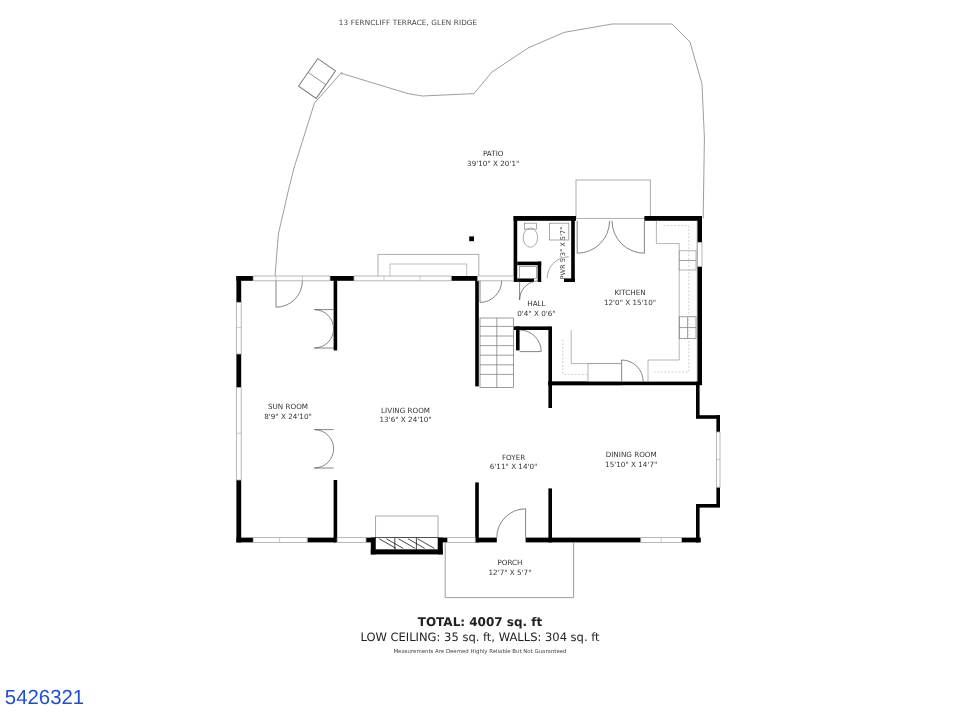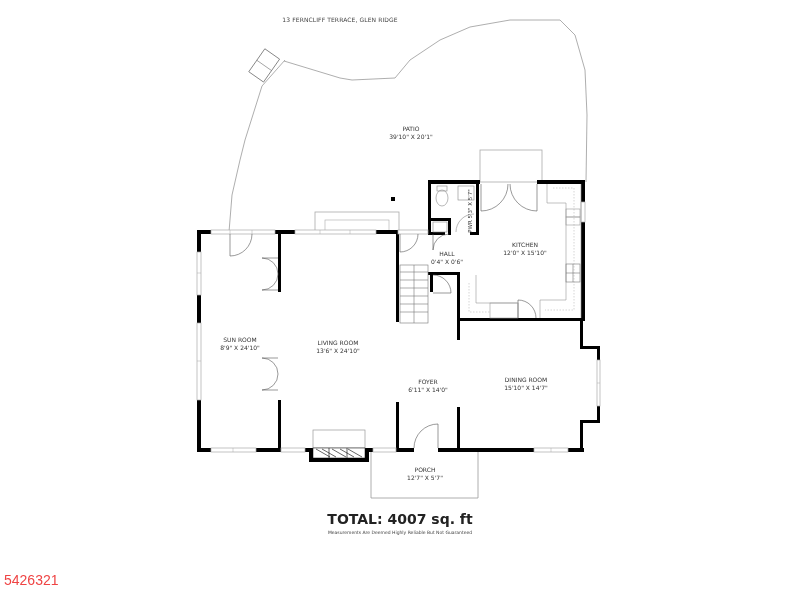--- a/index.html
+++ b/index.html
@@ -3,23 +3,23 @@
   <meta charset="utf-8">
   <style>
     html, body { margin: 0; padding: 0; background: #ffffff; }
     body { width: 800px; height: 600px; position: relative; overflow: hidden; font-family: "DejaVu Sans", "Liberation Sans", sans-serif; }
     #plan { position: absolute; left: 0; top: 0; width: 800px; height: 600px; }
     .address { position: absolute; left: 240px; top: 16px; width: 200px; text-align: center; font-size: 6px; color: #444; letter-spacing: 0.1px; }
     .room-label { position: absolute; text-align: center; font-size: 6px; line-height: 8px; color: #333; white-space: nowrap; }
     .room-label span { display: block; }
     .pwr-label { position: absolute; left: 448px; top: 208px; font-size: 5.5px; color: #333; transform: rotate(-90deg); transform-origin: center; white-space: nowrap; }
     .summary { position: absolute; left: 150px; top: 514px; width: 500px; text-align: center; color: #222; font-size: 9.6px; line-height: 11.5px; font-family: "DejaVu Sans", sans-serif; }
-    .summary .total { font-weight: bold; font-size: 14px; }
+    .summary .total { font-weight: bold; font-size: 10px; }
     .summary .disclaimer { font-size: 4.5px; color: #444; margin-top: 4px; line-height: 6px; }
-    .listing-id { position: absolute; left: 4px; top: 572px; font-size: 14px; color: #ef4444; font-family: "Liberation Sans", sans-serif; }
+    .listing-id { position: absolute; left: 4px; top: 572px; font-size: 17px; color: #1d4ed8; font-family: "Liberation Sans", sans-serif; }
   </style>
 </head>
 <body>
 
 <svg id="plan" viewBox="0 0 800 600" xmlns="http://www.w3.org/2000/svg">
 
   <path d="M229,232 L232,195 L240,160 L245,140 L262,86 L285,60 M284,61 L340,78 L352,80 L395,78 L410,60 L440,40 L470,27 L510,20 L560,20 L575,35 L585,70 L587,115 L586,182" fill="none" stroke="#999" stroke-width="0.8"></path>
 
   <g transform="rotate(35 265 66)">
     <rect x="255" y="52" width="18" height="28" fill="none" stroke="#777" stroke-width="0.8"></rect>
@@ -236,16 +236,17 @@
   <span>15'10" X 14'7"</span>
 </div>
 
 <div class="room-label" style="left:395px; top:466px; width:60px;">
   <span>PORCH</span>
   <span>12'7" X 5'7"</span>
 </div>
 
 <div class="summary">
   <div class="total">TOTAL: 4007 sq. ft</div>
+  <div>LOW CEILING: 35 sq. ft, WALLS: 304 sq. ft</div>
   <div class="disclaimer">Measurements Are Deemed Highly Reliable But Not Guaranteed</div>
 </div>
 
 <div class="listing-id">5426321</div>
 
 </body></html>

